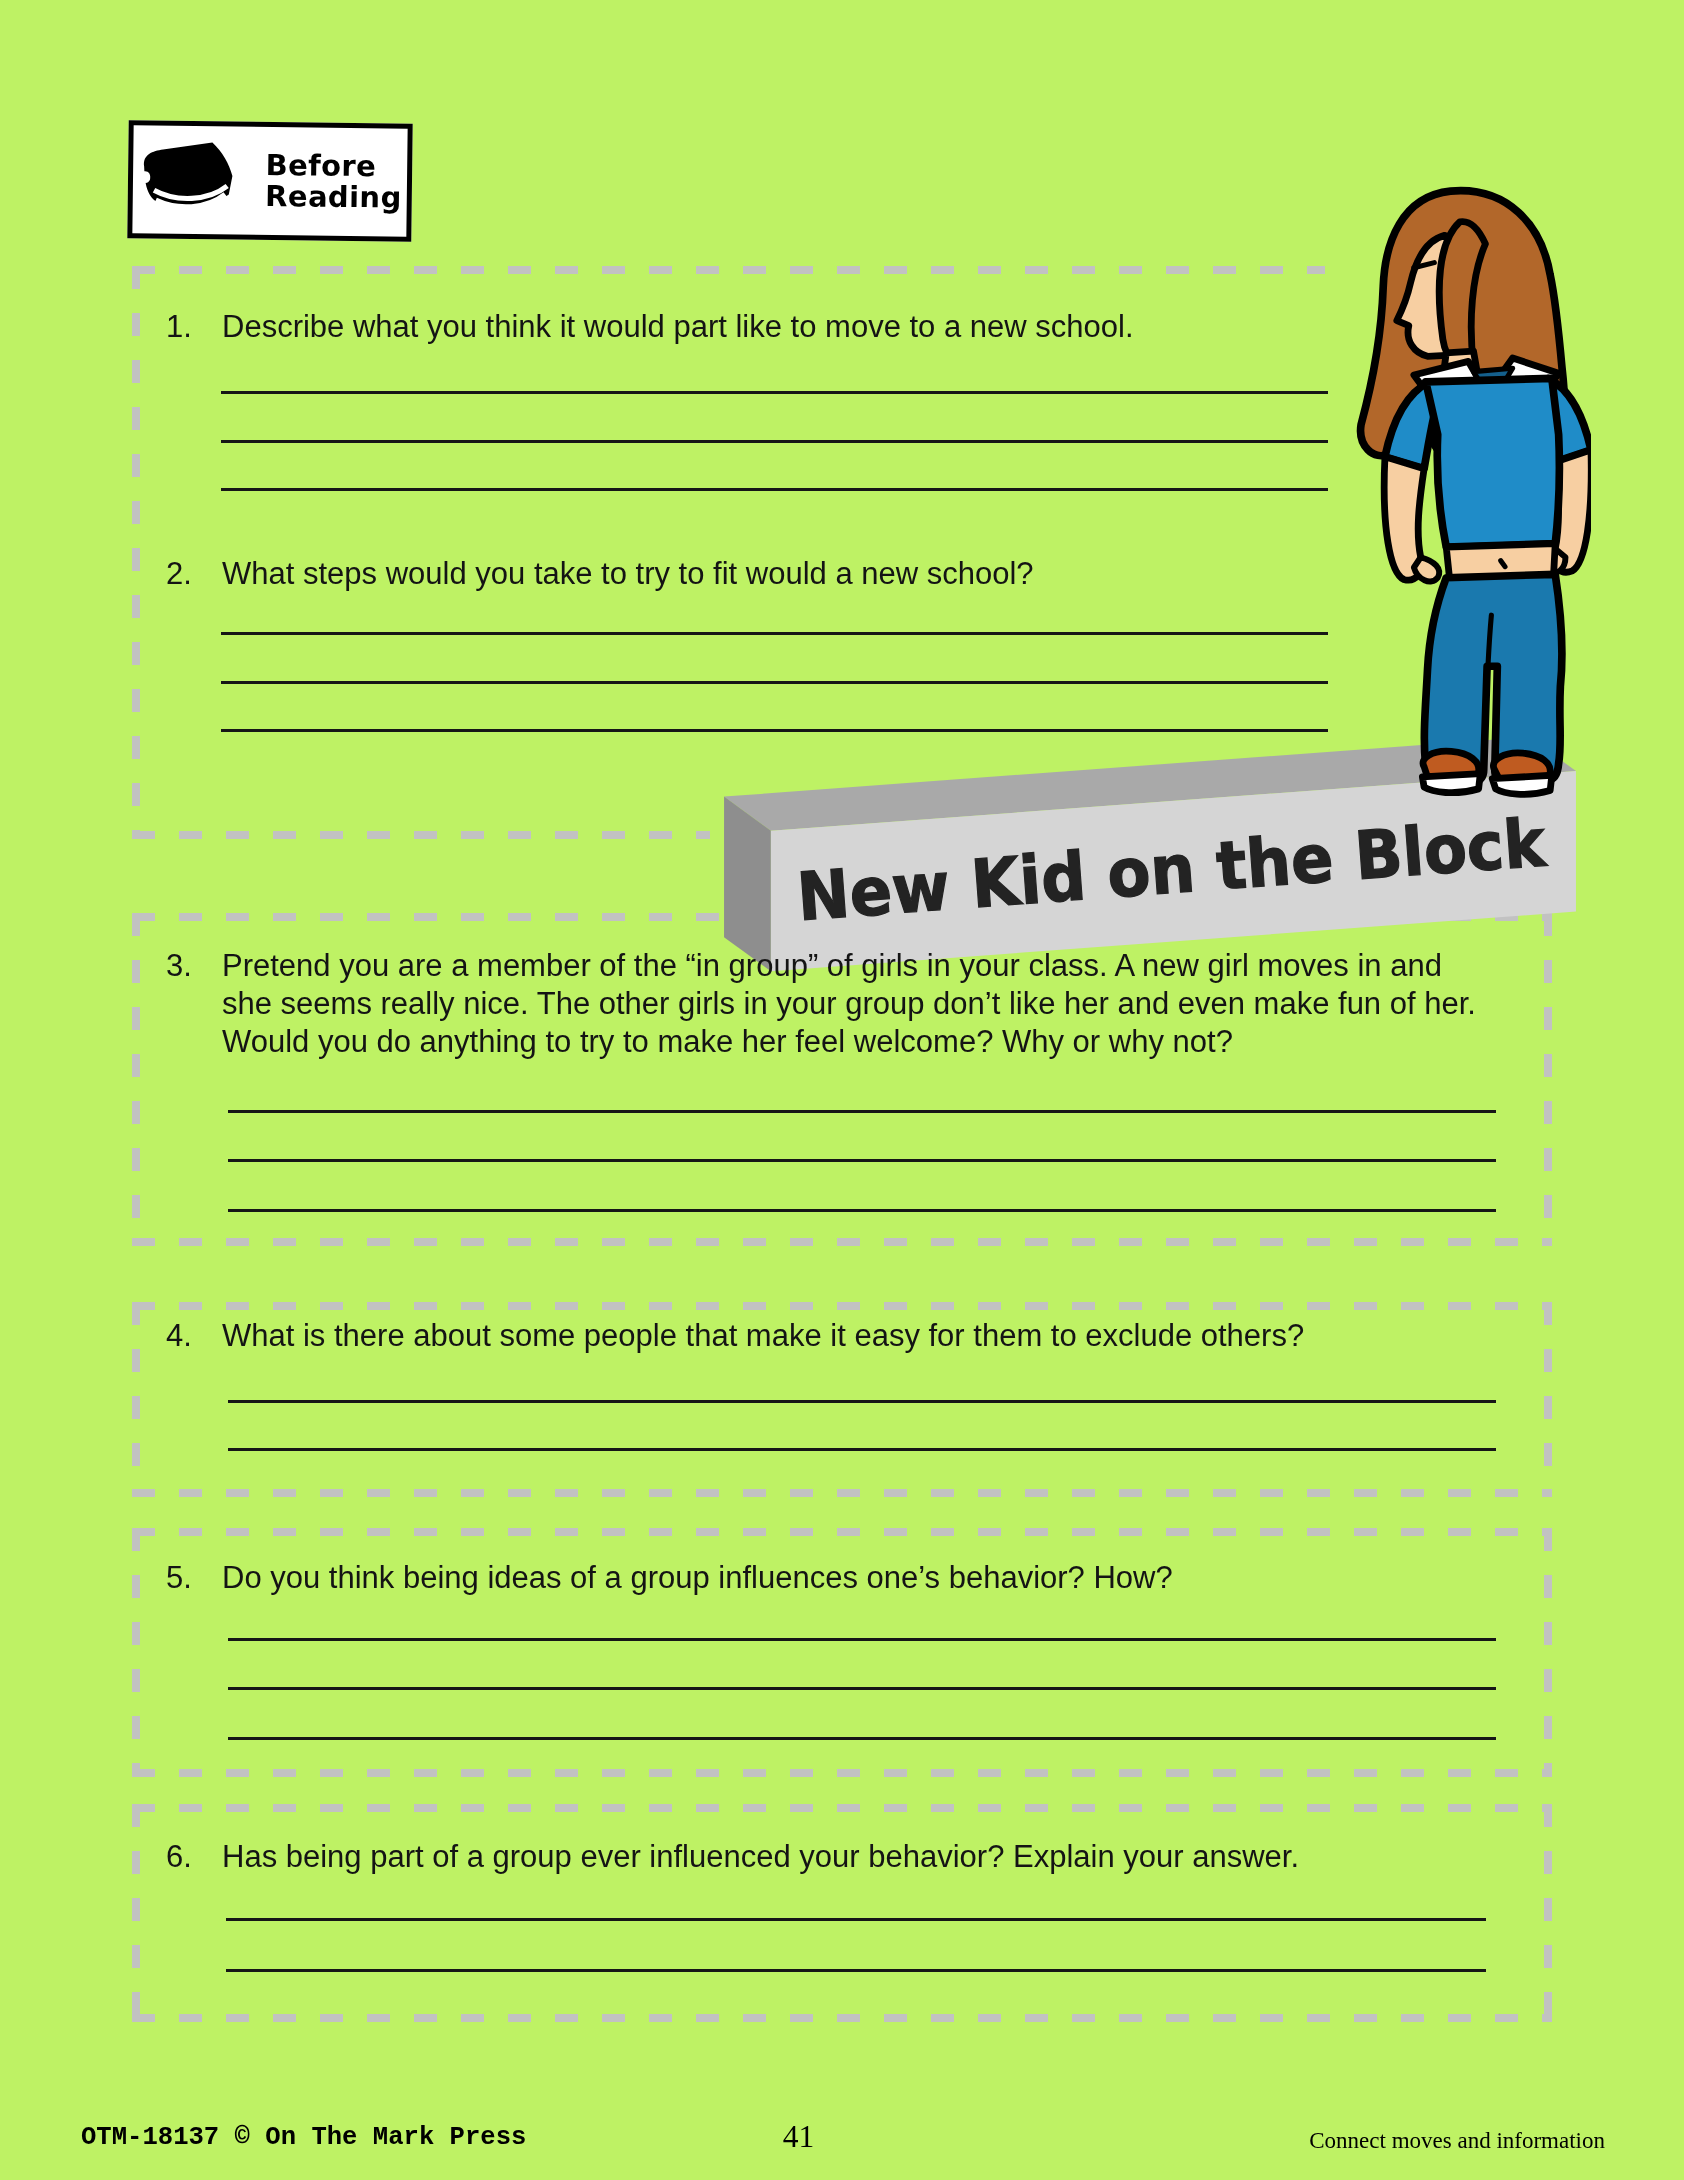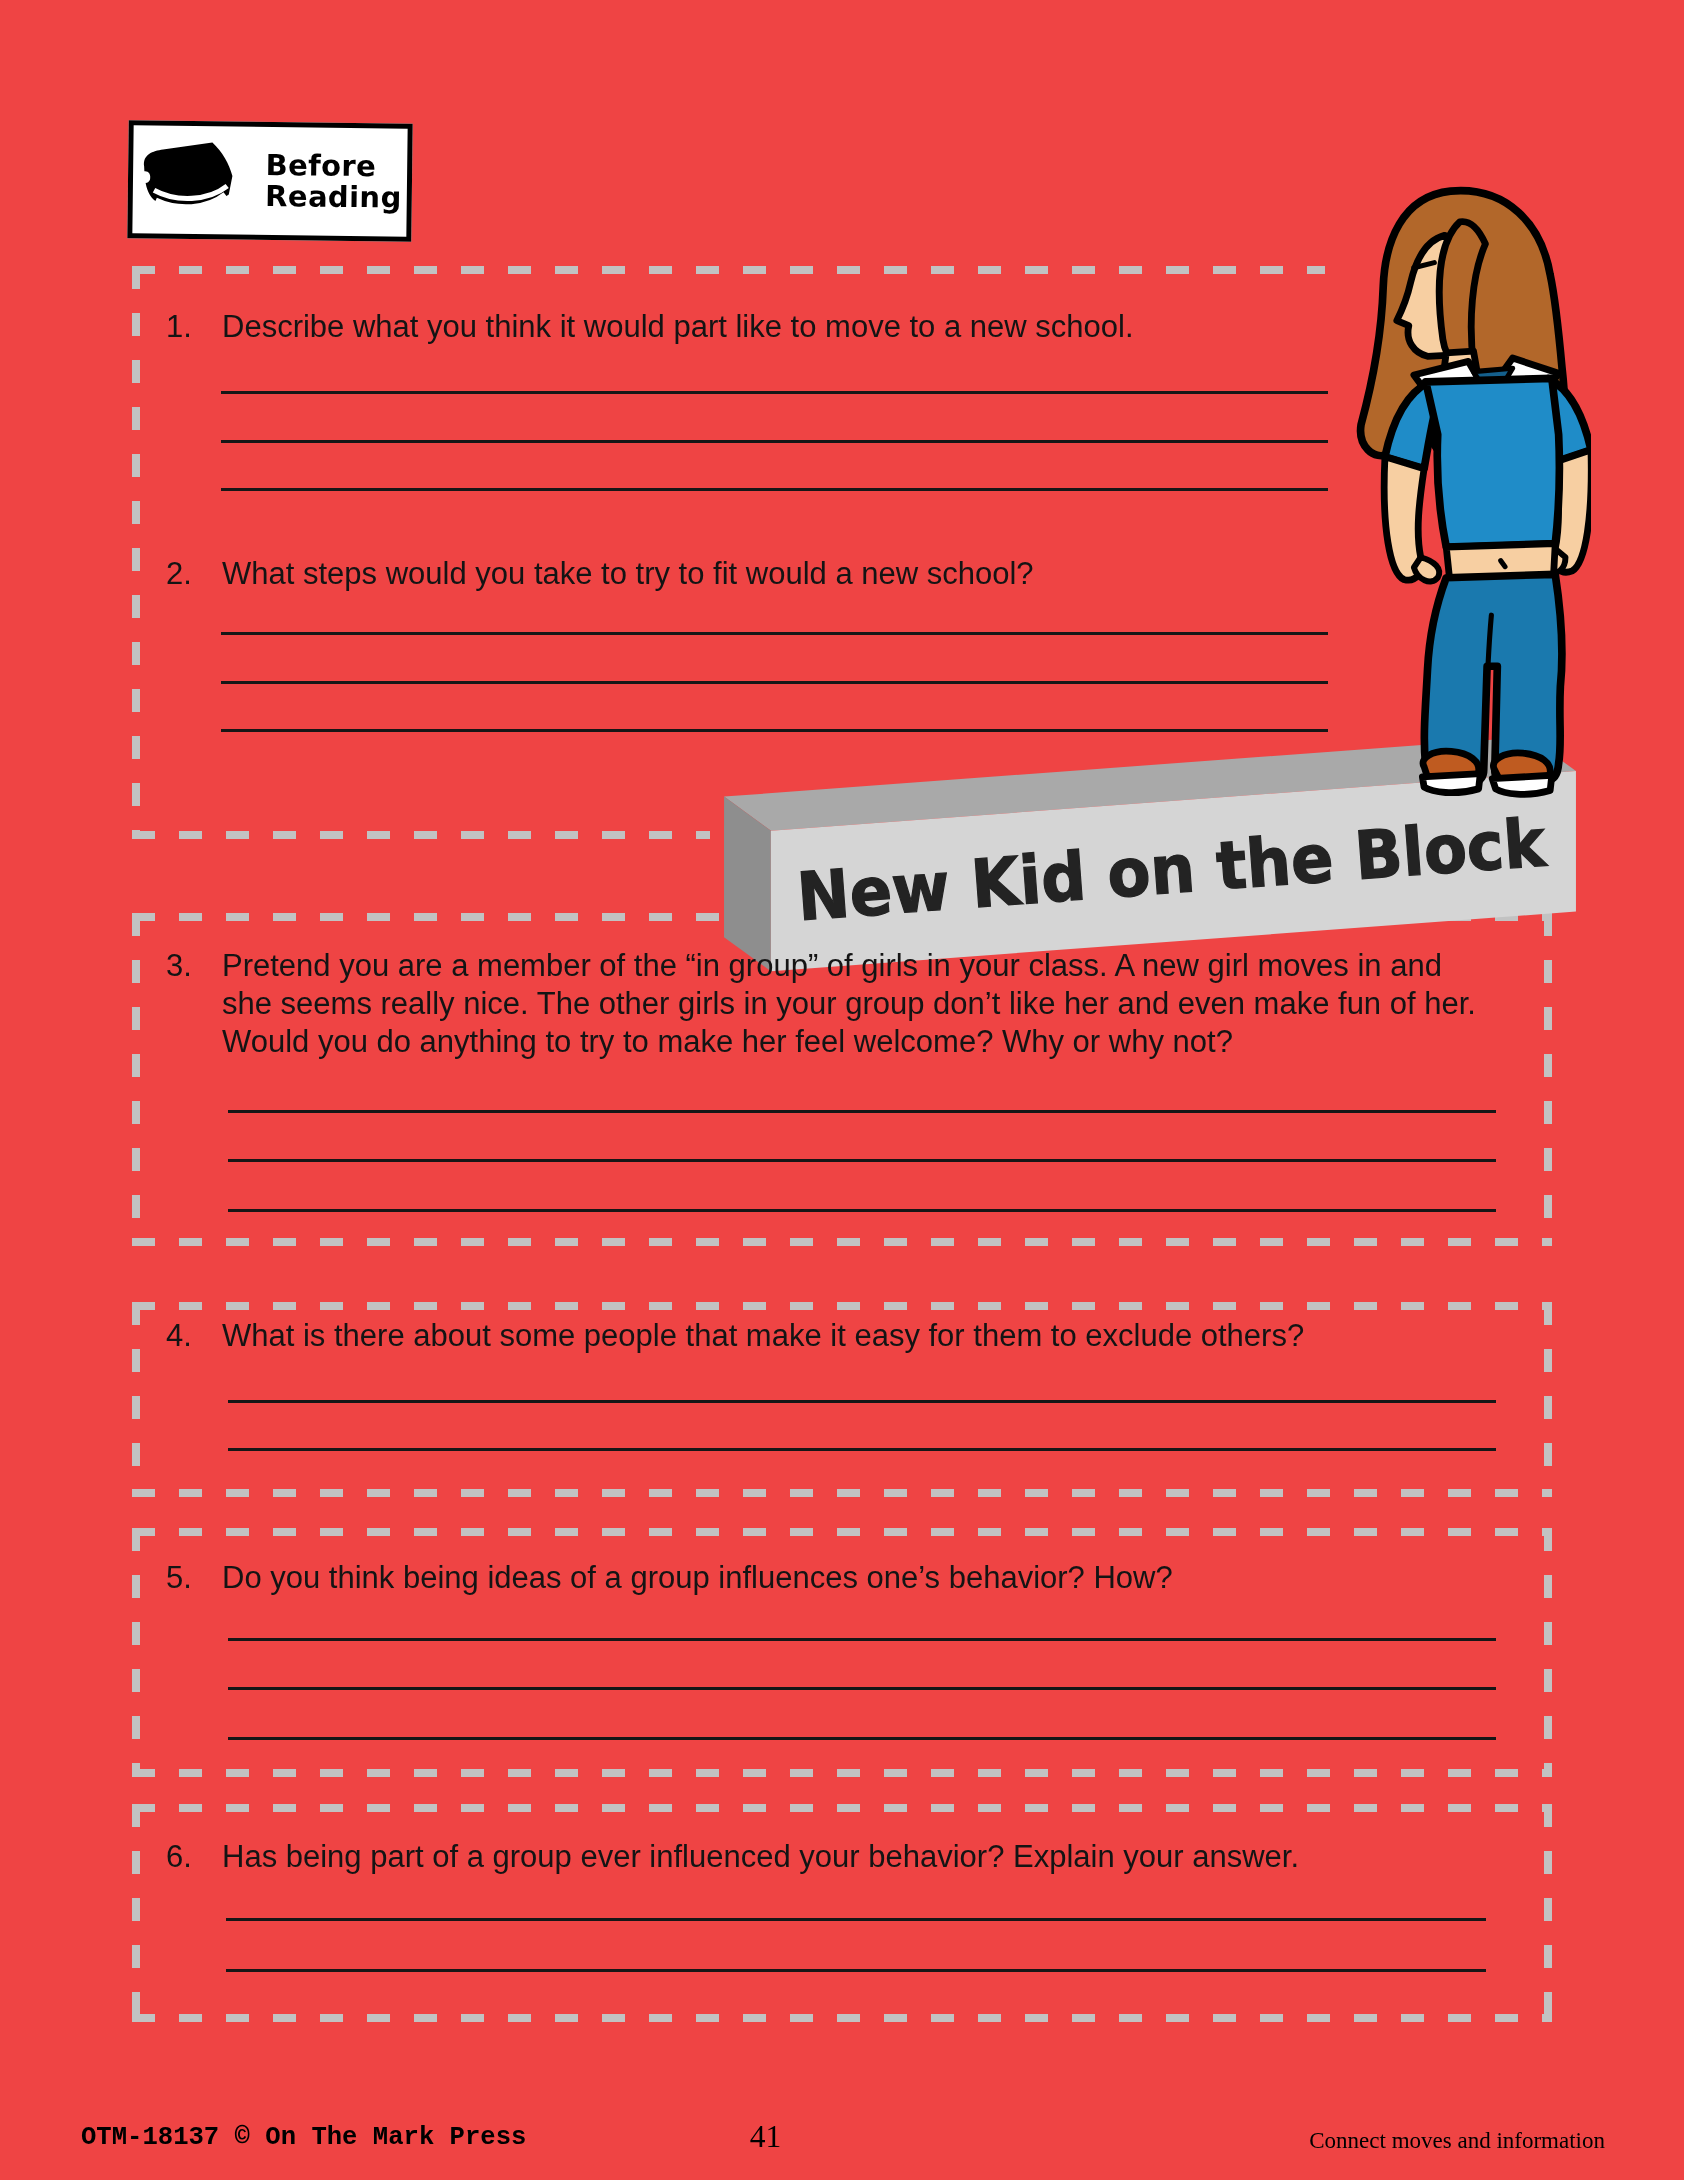--- a/index.html
+++ b/index.html
@@ -1,17 +1,17 @@
 <!DOCTYPE html>
 <html style="font-size:13.6px"><head>
 <meta charset="utf-8">
 <style>
   html,body{margin:0;padding:0;background:#888;}
   #page{
-    position:relative;width:1685px;height:2181px;background:#ef4444;
+    position:relative;width:1685px;height:2181px;background:#bef264;
     font-family:"Liberation Sans",sans-serif;color:#111;overflow:hidden;
   }
   
   .dash-h{position:absolute;height:7.7px;
     background:repeating-linear-gradient(90deg,#c2c2c2 0,#c2c2c2 23px,transparent 23px,transparent 47px);}
   .dash-v{position:absolute;width:7.7px;
     background:repeating-linear-gradient(180deg,#c2c2c2 0,#c2c2c2 23px,transparent 23px,transparent 47px);}
   
   .q{position:absolute;display:flex;font-size:31px;line-height:38px;color:#141414;}
   .qnum{flex:0 0 56px;}
@@ -21,21 +21,21 @@
   
   #badge{position:absolute;left:128px;top:122px;width:274px;height:108px;
     border:5.1px solid #000;background:#fff;transform:rotate(0.7deg);
     display:flex;align-items:center;}
   #badge .badge-text{font-family:"DejaVu Sans",sans-serif;font-weight:bold;
     font-size:29px;line-height:31px;color:#000;letter-spacing:0.4px;margin-left:3.4px;}
   
   .footer-left{position:absolute;left:81px;top:2123px;
     font-family:Liberation Mono, monospace;font-weight:bold;font-size:25.6px;color:#000;}
   .footer-page{position:absolute;left:0;width:1531px;text-align:center;top:2119px;
-    font-family:"Liberation Serif",serif;font-size:31.5px;color:#000;}
+    font-family:"Liberation Serif",serif;font-size:31.5px;color:#000;padding-left:33px;}
   .footer-right{position:absolute;right:80px;top:2128px;
     font-family:"Liberation Serif",serif;font-size:23px;color:#000;}
   svg{display:block;}
 </style>
 </head>
 <body>
 
 <div id="page">
 
   <div id="badge">

